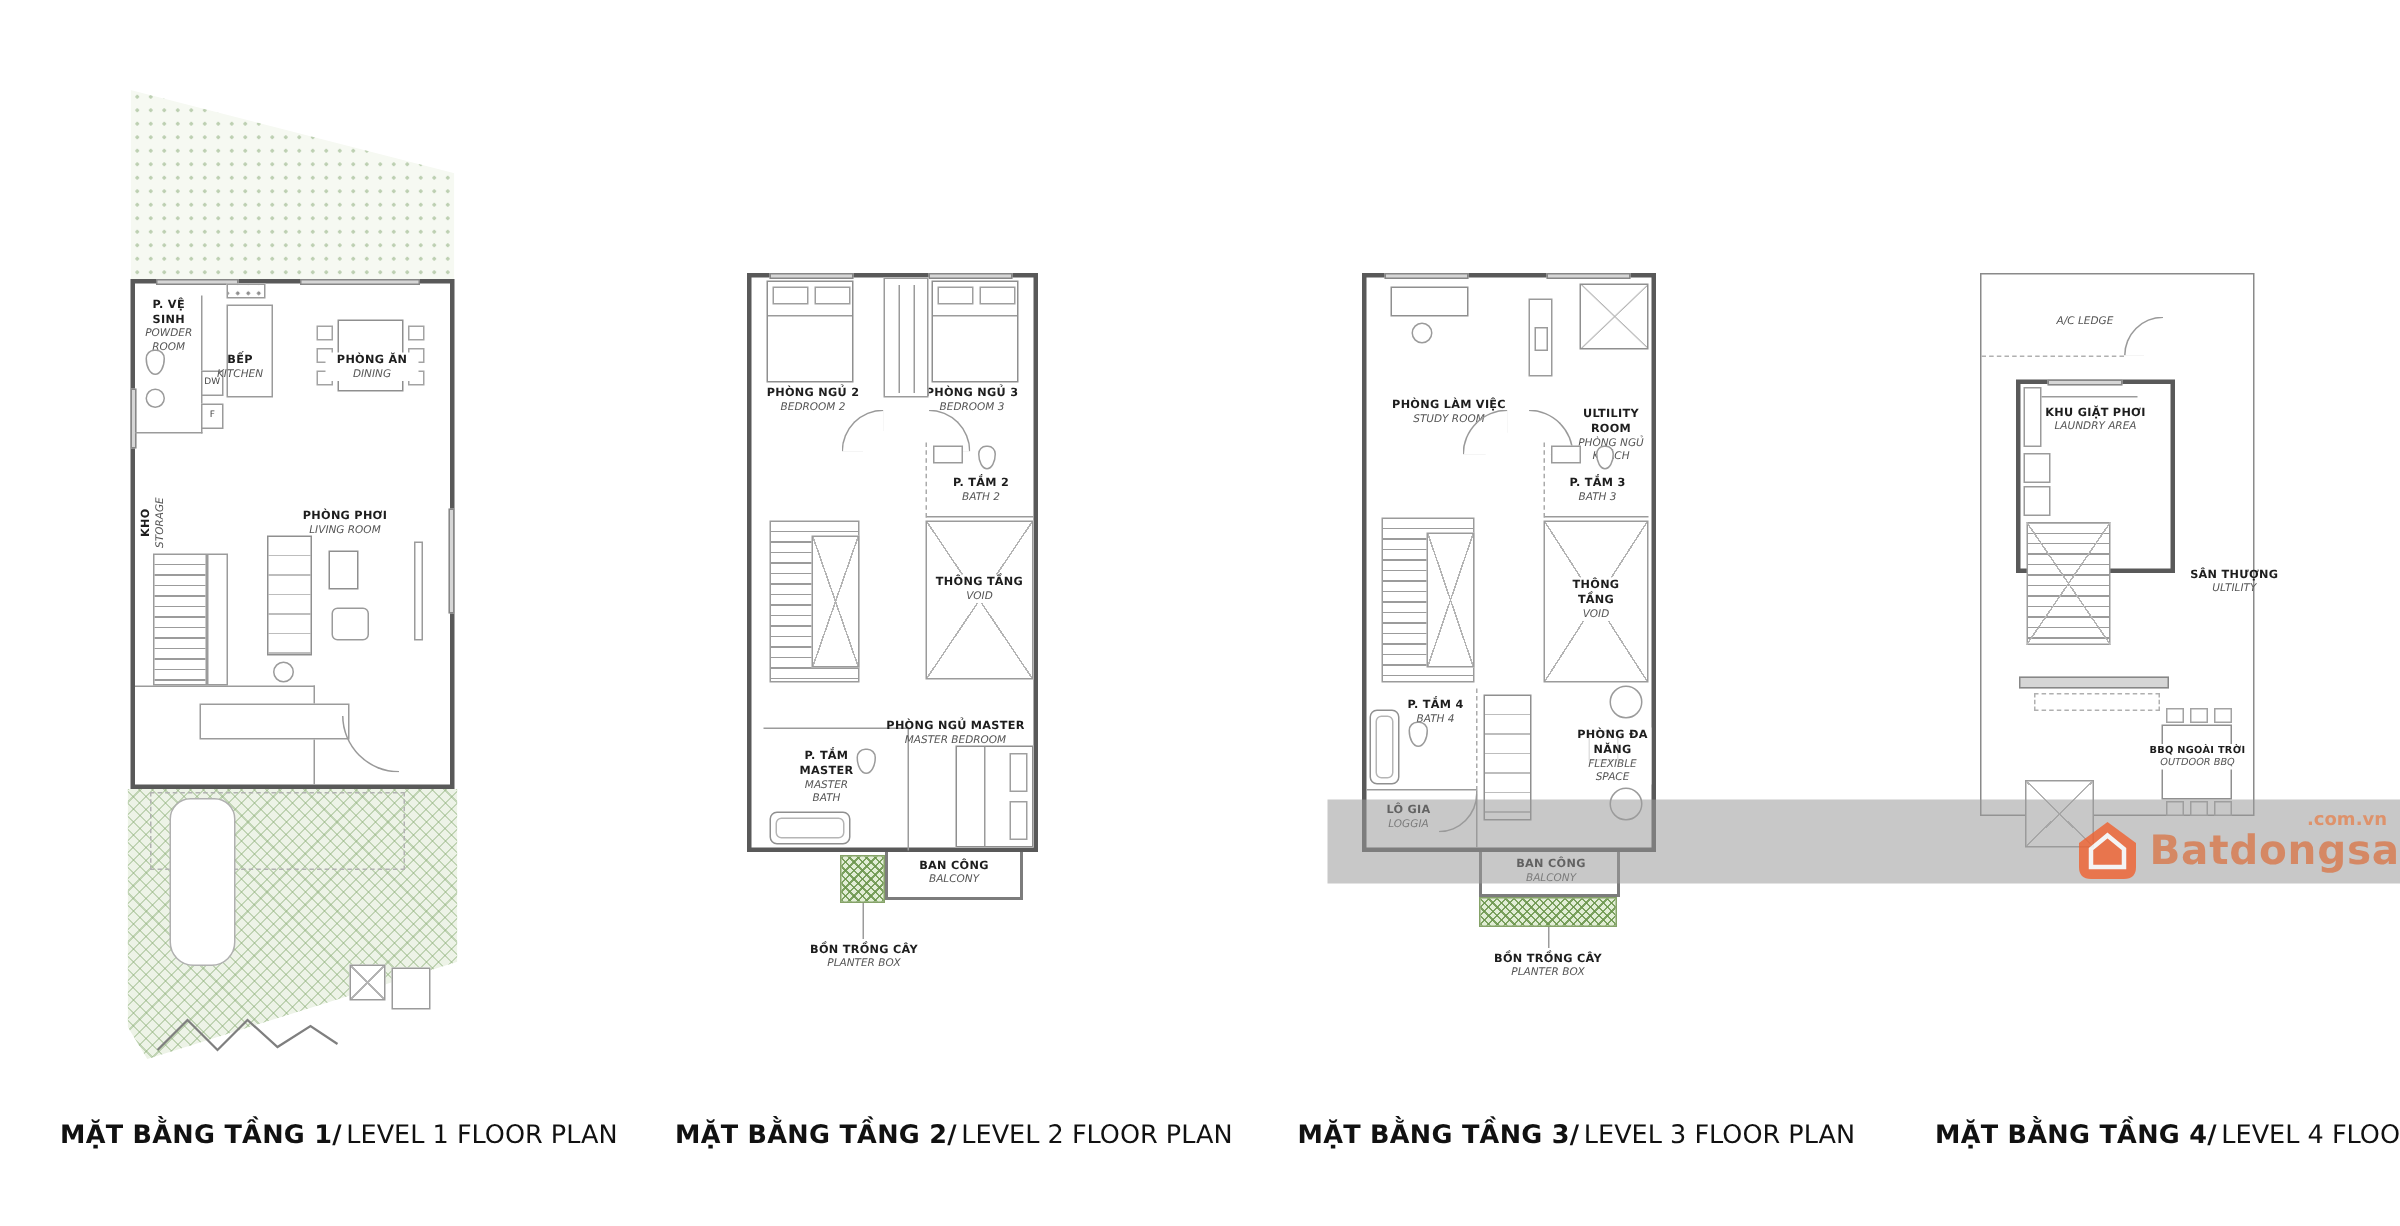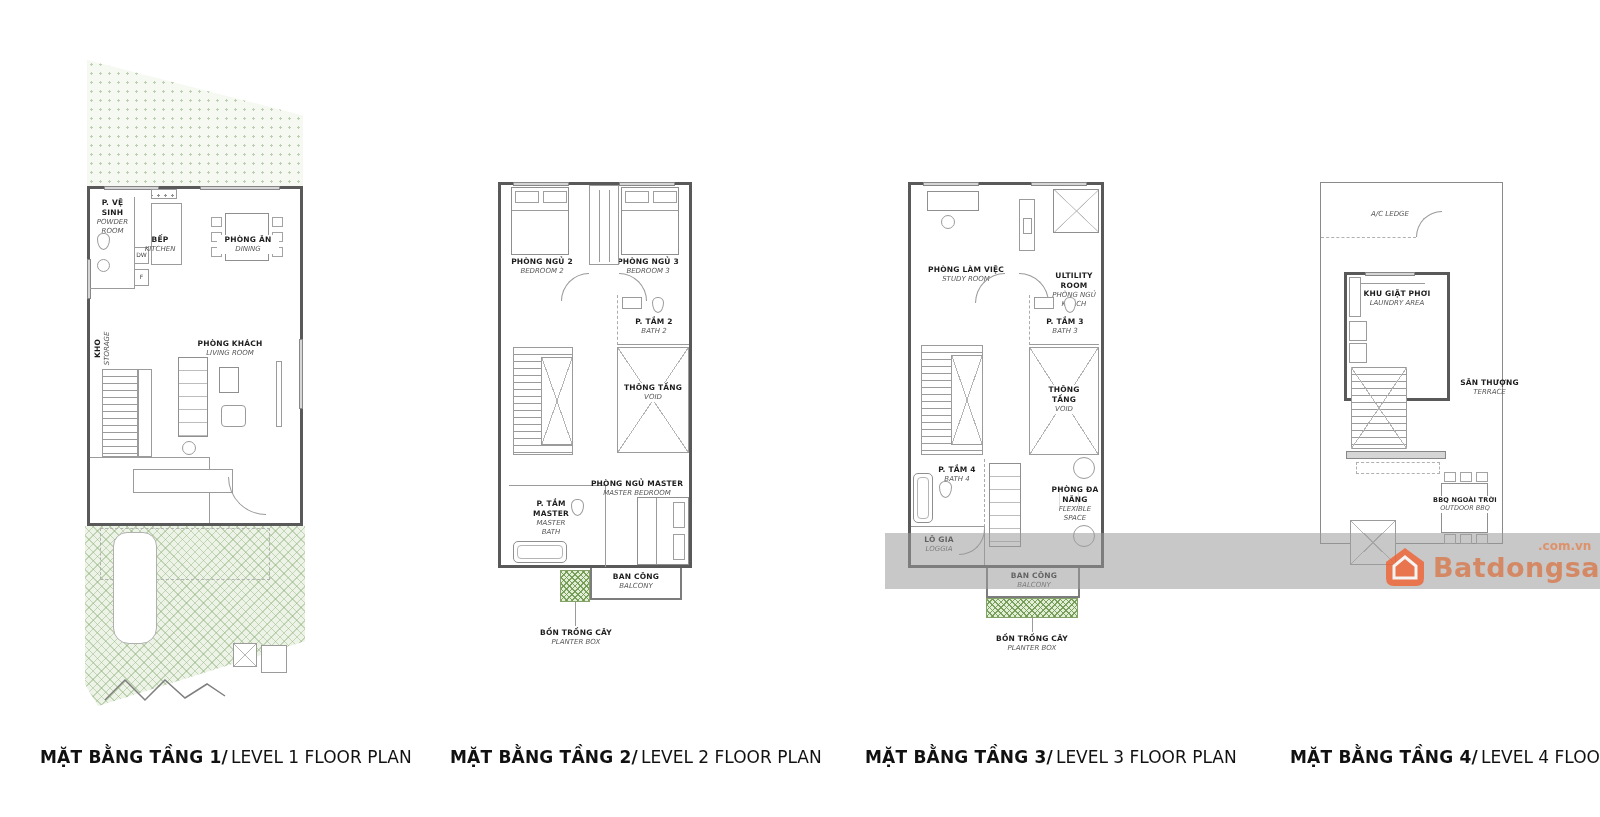--- a/index.html
+++ b/index.html
@@ -100,21 +100,21 @@
     <div class="chair" style="left:121px;top:58px;width:11px;height:10px;"></div>
     <div class="chair" style="left:182px;top:28px;width:11px;height:10px;"></div>
     <div class="chair" style="left:182px;top:43px;width:11px;height:10px;"></div>
     <div class="chair" style="left:182px;top:58px;width:11px;height:10px;"></div>
     <div class="lbl" style="left:127px;top:46px;width:62px;background:#fff;">
       <div class="l1">PHÒNG ĂN</div>
       <div class="l2">DINING</div>
     </div>
 
     <div class="lbl" style="left:105px;top:150px;width:70px;">
-      <div class="l1">PHÒNG KHÁCH</div>
+      <div class="l1">PHÒNG PHƠI</div>
       <div class="l2">LIVING ROOM</div>
     </div>
     <div class="sofa" style="left:88px;top:168px;width:30px;height:80px;"></div>
     <div class="circ" style="left:92px;top:252px;width:14px;height:14px;"></div>
     <div class="tblf" style="left:129px;top:178px;width:20px;height:26px;"></div>
     <div class="abs thin" style="left:131px;top:216px;width:25px;height:22px;border-radius:4px;"></div>
     <div class="abs thin" style="left:186px;top:172px;width:6px;height:66px;"></div>
 
     <div class="abs stairs" style="left:12px;top:180px;width:36px;height:88px;"></div>
     <div class="abs thin" style="left:48px;top:180px;width:14px;height:88px;"></div>
@@ -316,40 +316,40 @@
 
 <div class="plan" style="left:1320px;top:180px;width:186px;height:400px;">
   <div class="abs" style="left:0;top:2px;width:183px;height:362px;border:1px solid #8a8a8a;"></div>
 
   <div class="lbl" style="left:25px;top:30px;width:90px;">
     <div class="l2">A/C LEDGE</div>
   </div>
   <div class="abs" style="left:1px;top:57px;width:95px;height:1px;border-top:1px dashed #b0b0b0;"></div>
   <div class="arc arc-tl" style="left:96px;top:31px;width:26px;height:26px;"></div>
 
-  <div class="bld" style="left:24px;top:92px;width:106px;height:129px;">
+  <div class="bld" style="left:24px;top:73px;width:106px;height:129px;">
     <div class="abs win" style="left:18px;top:-3px;width:50px;height:4px;"></div>
     <div class="abs line" style="left:10px;top:8px;width:68px;height:1px;"></div>
     <div class="lbl" style="left:10px;top:14px;width:80px;">
       <div class="l1">KHU GIẶT PHƠI</div>
       <div class="l2">LAUNDRY AREA</div>
     </div>
     <div class="abs thin" style="left:2px;top:2px;width:12px;height:40px;"></div>
     <div class="abs thin" style="left:2px;top:46px;width:18px;height:20px;"></div>
     <div class="abs thin" style="left:2px;top:68px;width:18px;height:20px;"></div>
     <div class="abs stairs" style="left:4px;top:92px;width:56px;height:82px;"></div>
     <div class="abs x" style="left:4px;top:92px;width:56px;height:82px;"></div>
   </div>
 
   <div class="abs win" style="left:26px;top:271px;width:100px;height:8px;"></div>
   <div class="abs" style="left:36px;top:282px;width:84px;height:12px;border:1px dashed #b0b0b0;"></div>
 
   <div class="lbl" style="left:132px;top:198px;width:75px;">
     <div class="l1">SÂN THƯỢNG</div>
-    <div class="l2">TERRACE</div>
+    <div class="l2">ULTILITY</div>
   </div>
 
   <div class="abs thin x" style="left:30px;top:340px;width:46px;height:45px;"></div>
 
   <div class="chair" style="left:124px;top:292px;width:12px;height:10px;"></div>
   <div class="chair" style="left:140px;top:292px;width:12px;height:10px;"></div>
   <div class="chair" style="left:156px;top:292px;width:12px;height:10px;"></div>
   <div class="tblf" style="left:121px;top:303px;width:47px;height:50px;"></div>
   <div class="chair" style="left:124px;top:354px;width:12px;height:10px;"></div>
   <div class="chair" style="left:140px;top:354px;width:12px;height:10px;"></div>

